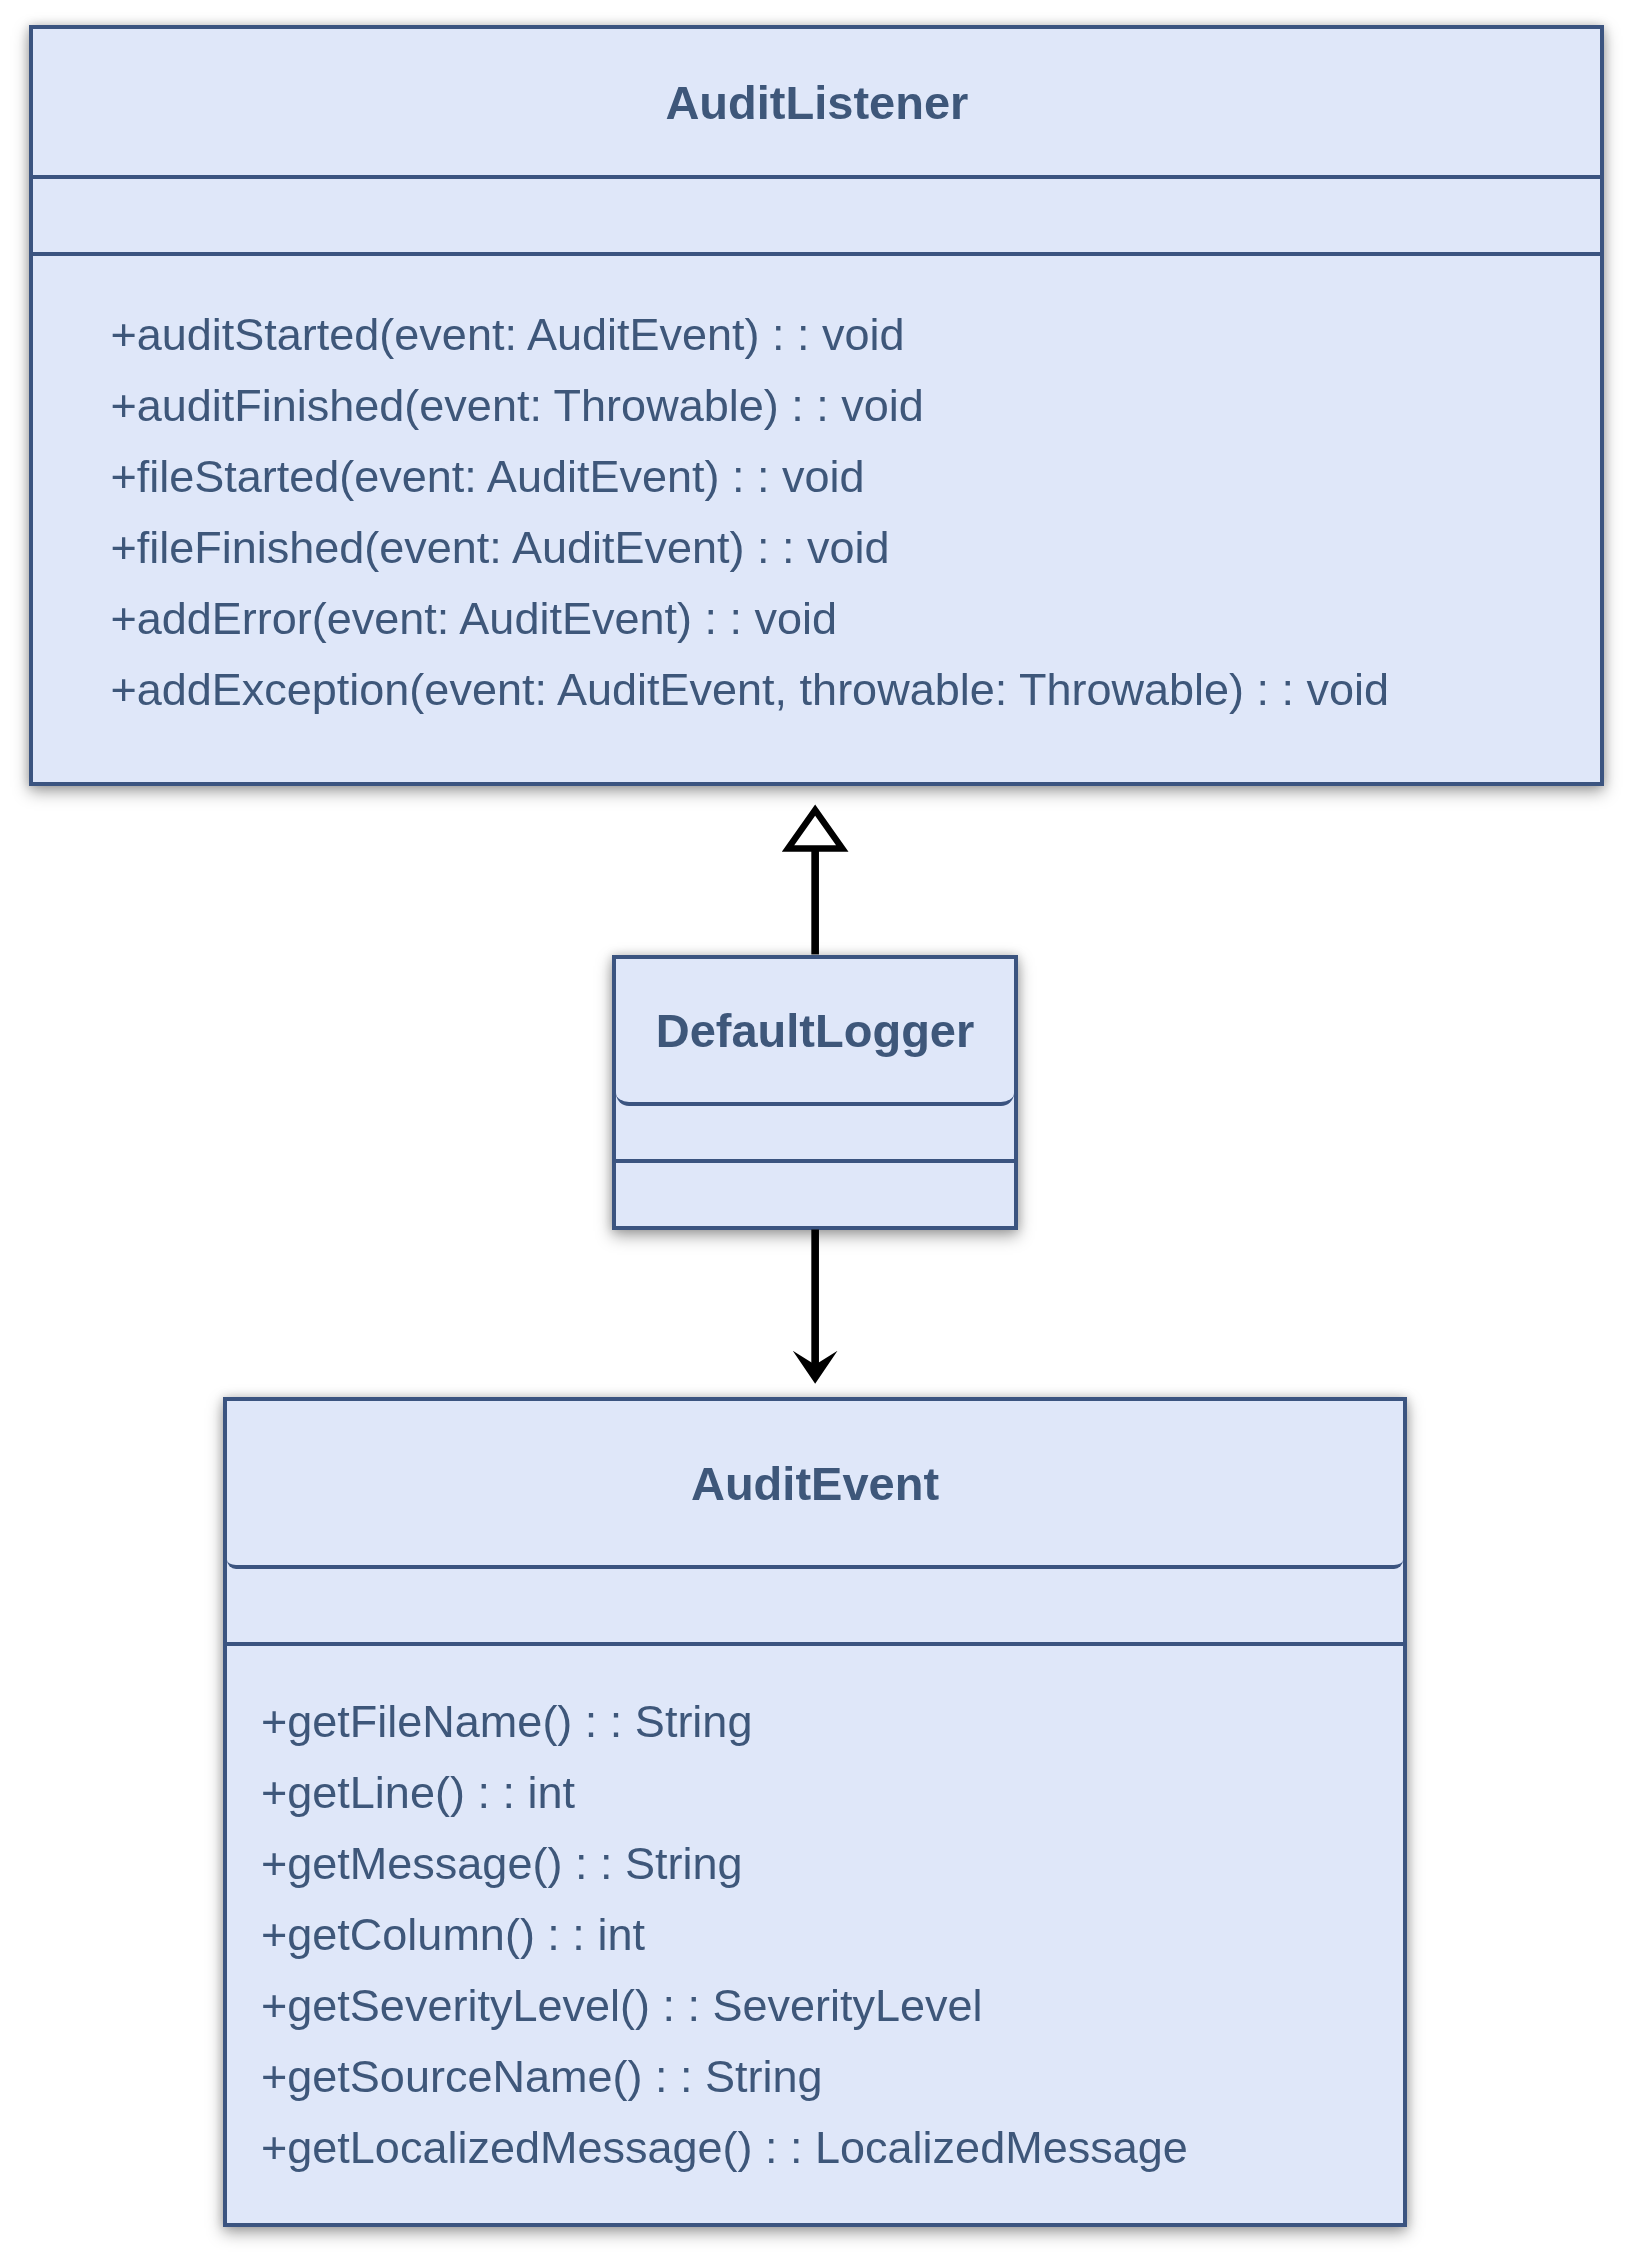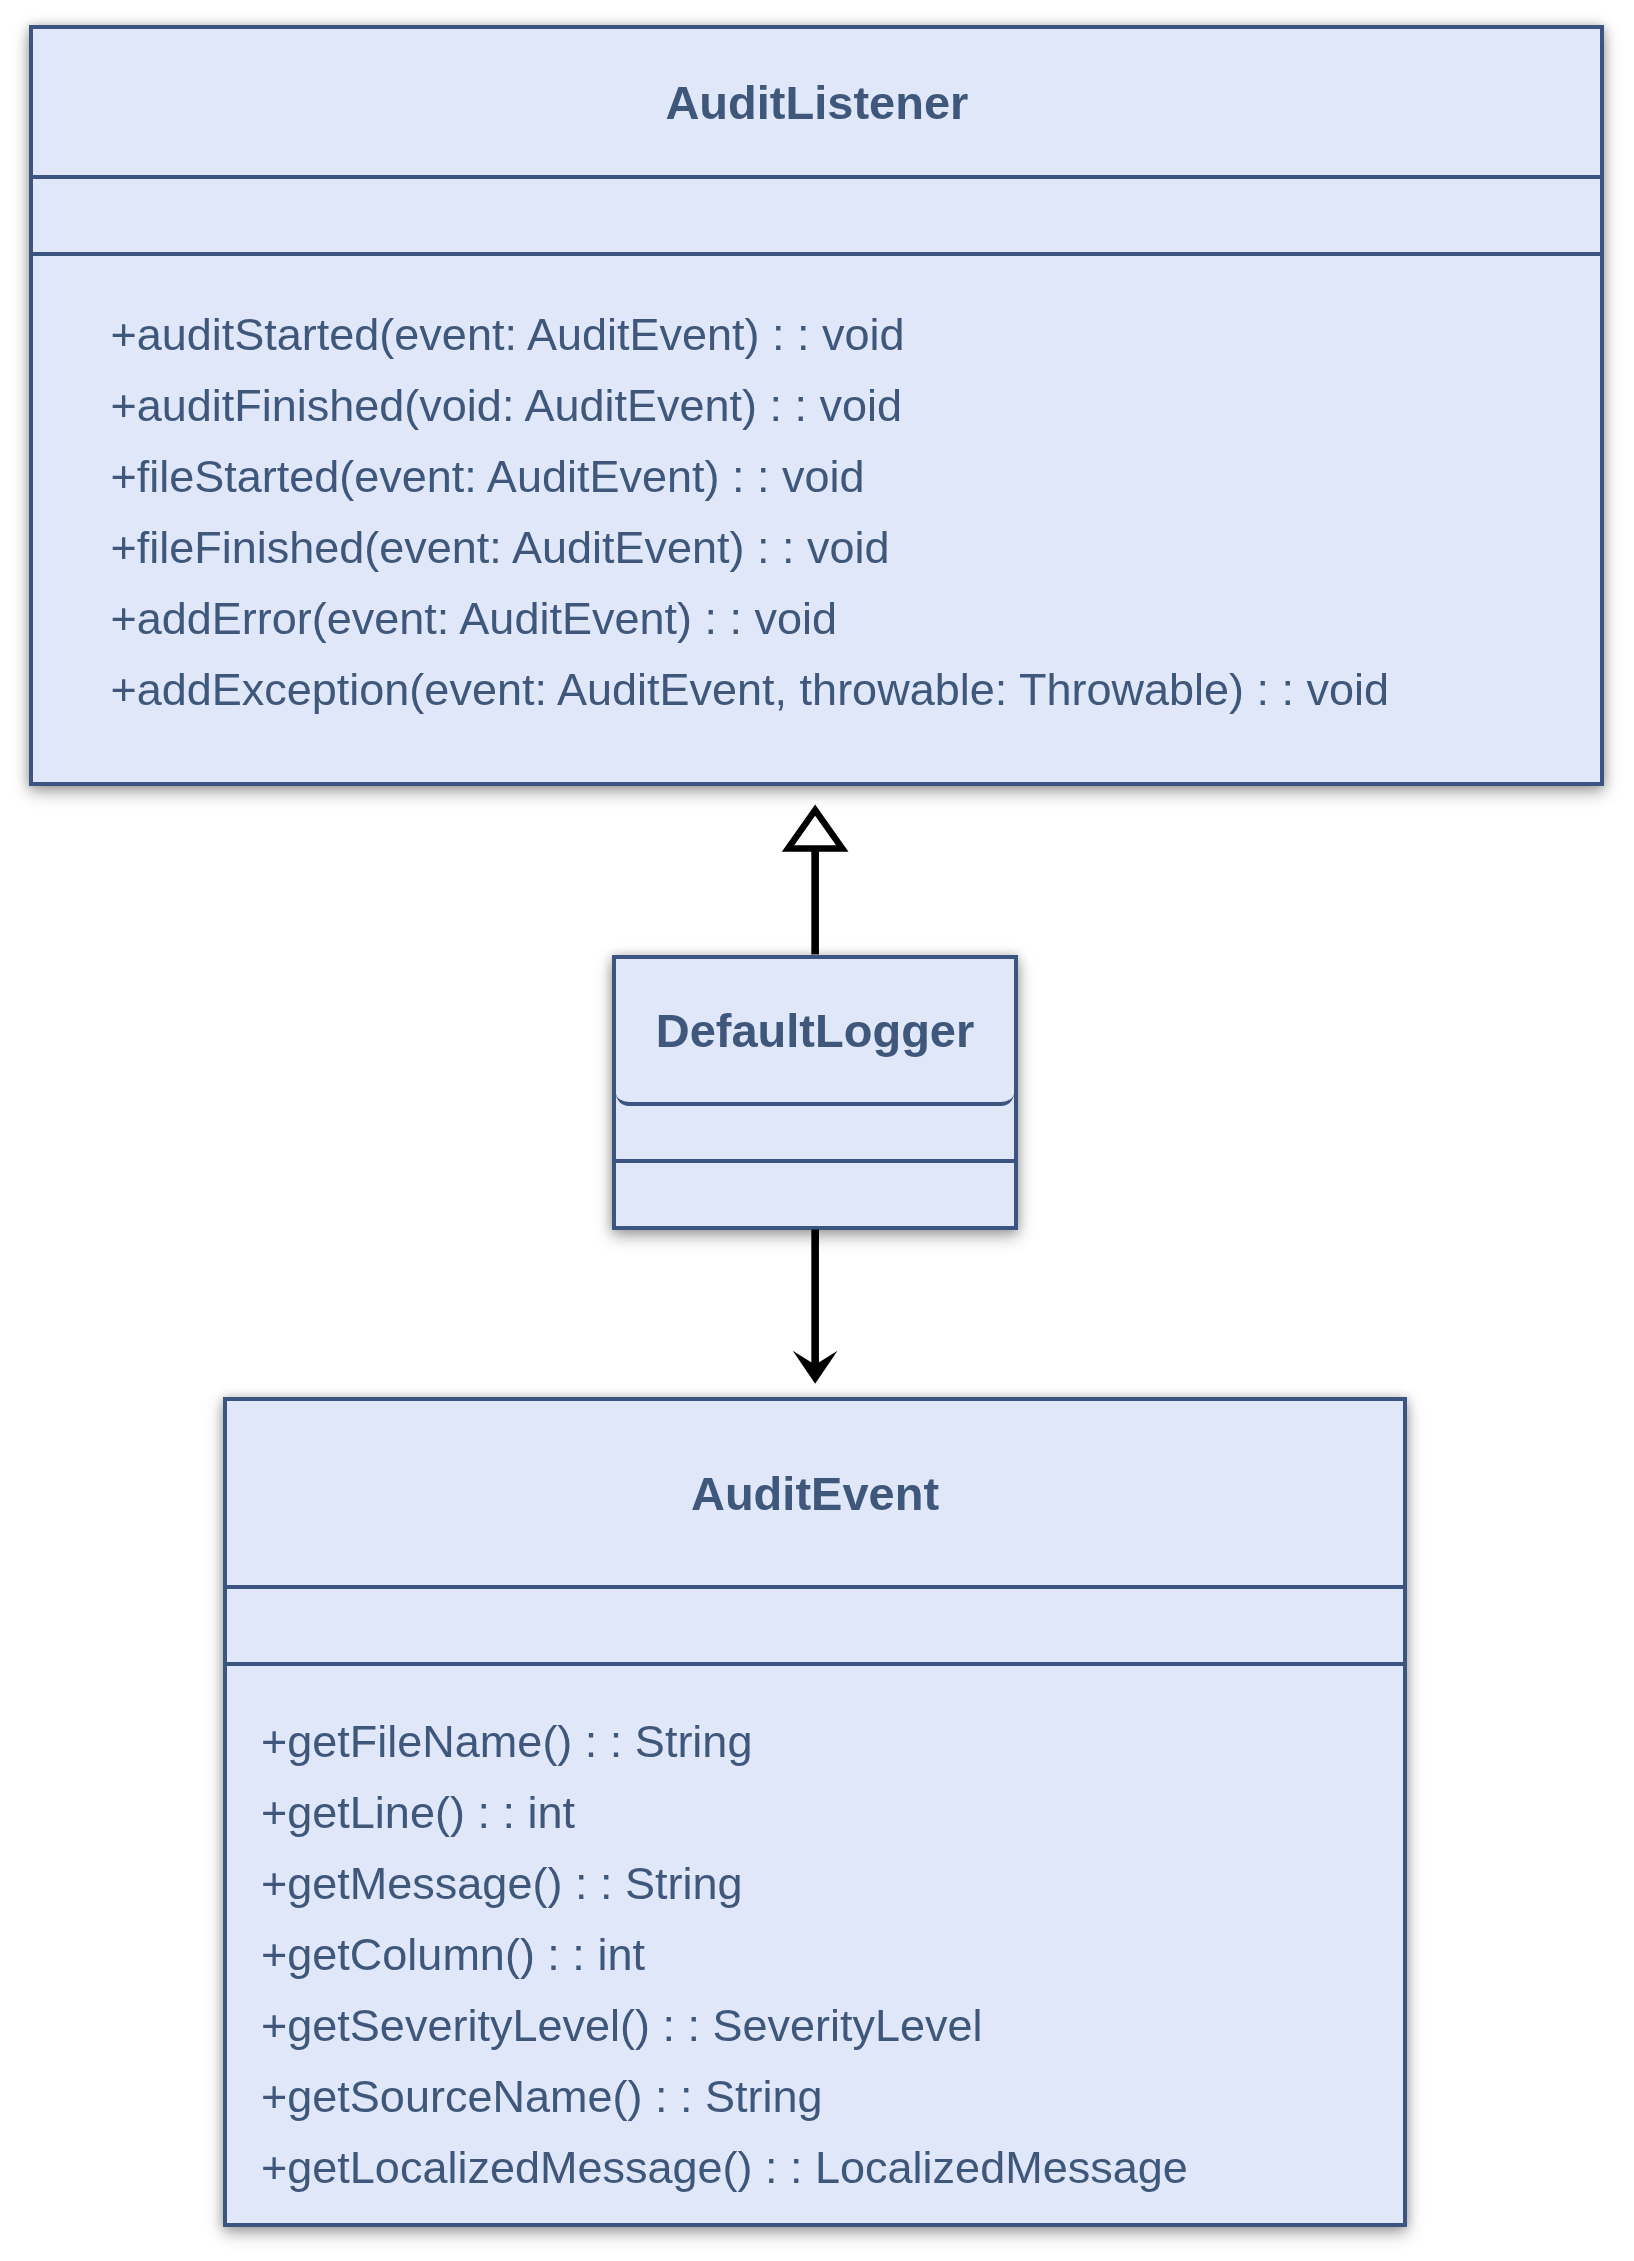--- a/index.html
+++ b/index.html
@@ -54,21 +54,21 @@
   .box-auditlistener .comp.methods { padding: 43px 11.8px 0 35px; margin-left: 42px; }
 
   
   .box-defaultlogger { left: 612px; top: 955px; width: 406px; height: 275px; }
   .box-defaultlogger .comp.title { height: 147px; border-radius: 13px; }
   .box-defaultlogger .comp.attrs { height: 57px; }
   .box-defaultlogger .comp.ops   { flex: 1 1 auto; }
 
   
   .box-auditevent { left: 223px; top: 1397px; width: 1184px; height: 830px; }
-  .box-auditevent .comp.title   { height: 188px; }
+  .box-auditevent .comp.title   { height: 168px; border-radius: 9px; }
   .box-auditevent .comp.attrs   { height: 77px; }
   .box-auditevent .comp.methods { padding: 40px 11.8px 0 34px; }
 
   
   #arrows {
     position: absolute;
     left: 0; top: 0;
     width: 1635px;
     height: 2261px;
     pointer-events: none;
@@ -77,21 +77,21 @@
 </head>
 <body>
 
 <div id="canvas">
 
   <div class="uml-class box-auditlistener">
     <div class="comp title divided">AuditListener</div>
     <div class="comp attrs divided"></div>
     <div class="comp methods">
       <div class="method-row">+auditStarted(event: AuditEvent) : : void</div>
-      <div class="method-row">+auditFinished(void: AuditEvent) : : void</div>
+      <div class="method-row">+auditFinished(event: Throwable) : : void</div>
       <div class="method-row">+fileStarted(event: AuditEvent) : : void</div>
       <div class="method-row">+fileFinished(event: AuditEvent) : : void</div>
       <div class="method-row">+addError(event: AuditEvent) : : void</div>
       <div class="method-row">+addException(event: AuditEvent, throwable: Throwable) : : void</div>
     </div>
   </div>
 
   <div class="uml-class box-defaultlogger">
     <div class="comp title divided">DefaultLogger</div>
     <div class="comp attrs divided"></div>

